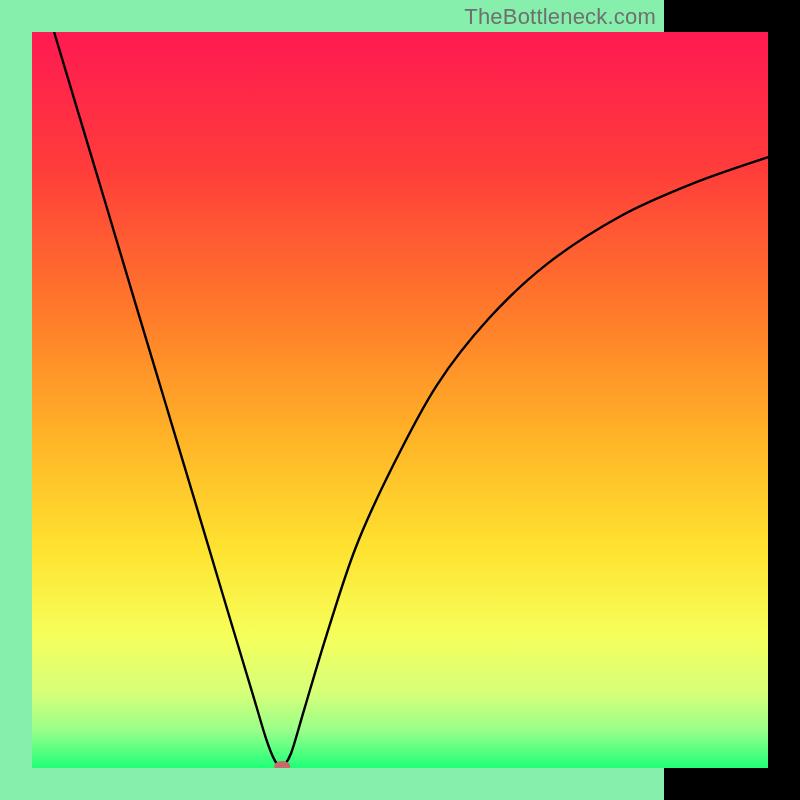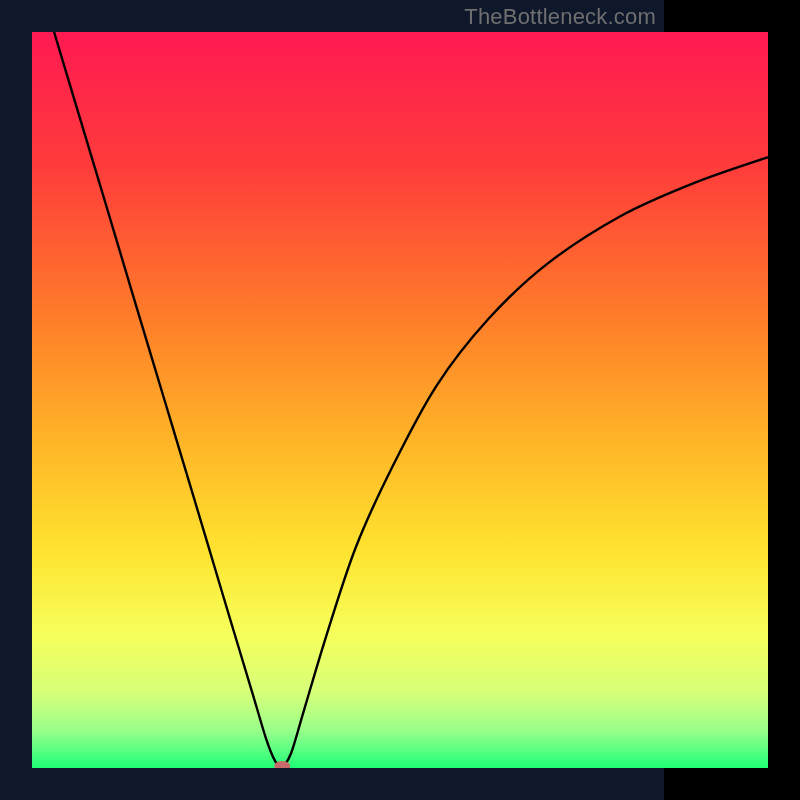--- a/index.html
+++ b/index.html
@@ -8,21 +8,21 @@
     width: 800px;
     height: 800px;
     background: #000;
     overflow: hidden;
     font-family: Arial, Helvetica, sans-serif;
   }
   .frame {
     position: relative;
     width: 664px;
     height: 800px;
-    background: #0f172a;
+    background: #86efac;
     text-decoration: underline;
   }
   .plot {
     position: absolute;
     left: 32px;
     top: 32px;
     width: 736px;
     height: 736px;
     overflow: hidden;
   }

